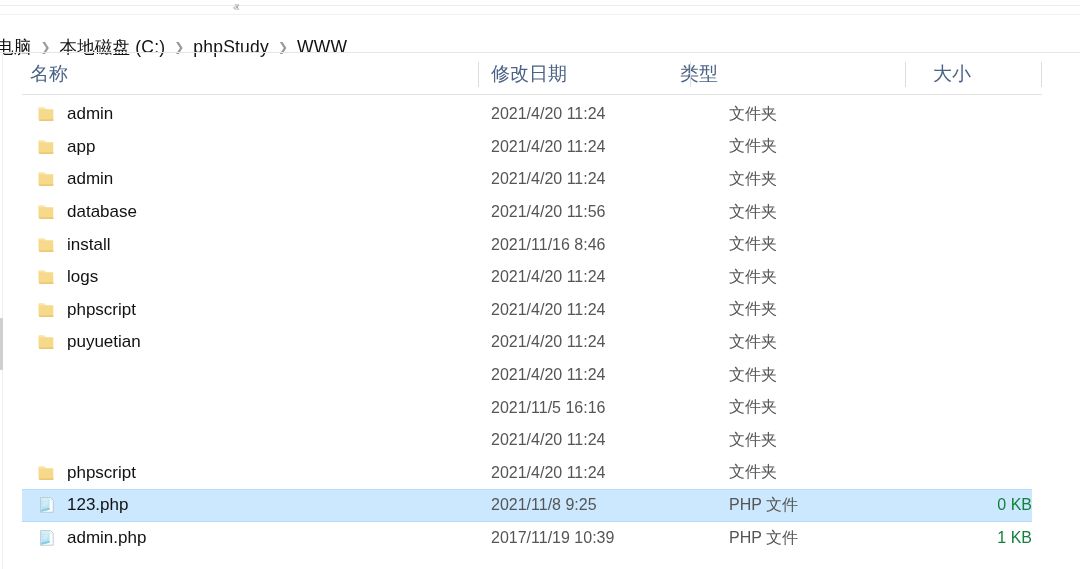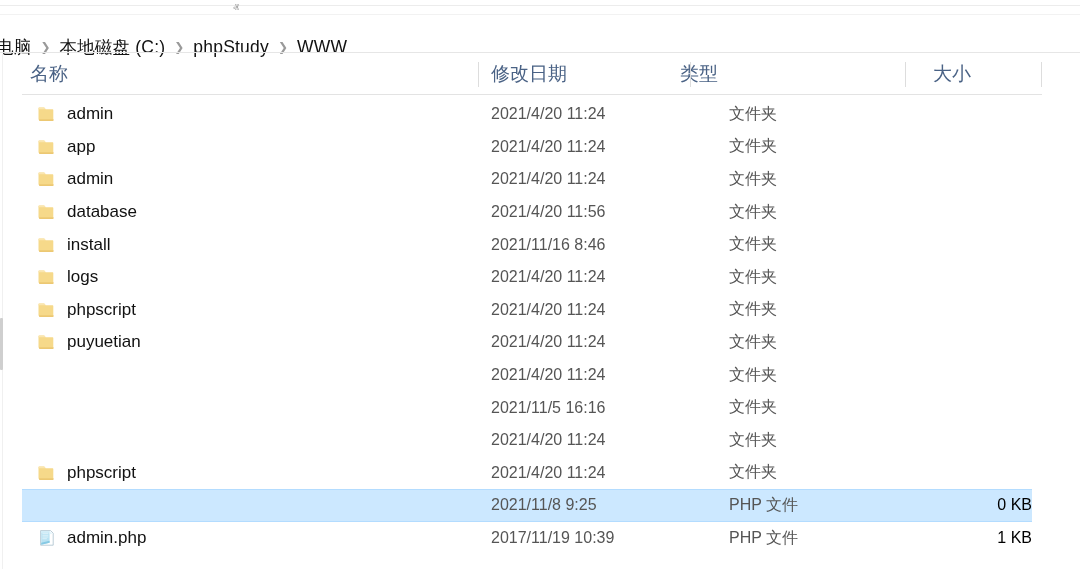--- a/index.html
+++ b/index.html
@@ -82,21 +82,21 @@
     font-size: 16px; color:#555;
   }
   .cell-type {
     position:absolute; left:697px; top:0; height:32.6px;
     display:flex; align-items:center;
     font-size: 16px; color:#555;margin-left:32px;
   }
   .cell-size {
     position:absolute; left:905px; width:127px; top:0; height:32.6px;
     display:flex; align-items:center; justify-content:flex-end;
-    font-size: 16px; color:#000000;
+    font-size: 16px; color:#15803d;
   }
 
   
   .icon-wrap { width:20px; height:20px; position:relative; flex:0 0 20px; }
   .folder-ico { display:block; }
 
   
   .php-ico { display:block; }
 
   .txt { display:inline-block; }
@@ -283,36 +283,49 @@
             </svg>
           </span>
           <span class="txt">phpscript</span>
         </div>
         <div class="cell-date">2021/4/20 11:24</div>
         <div class="cell-type">文件夹</div>
         <div class="cell-size"></div>
       </div>
       <div class="row selected">
         <div class="row-bg"></div>
-        <div class="cell-date">2021/11/8 9:25</div>
-        <div class="cell-type">PHP 文件</div>
-        <div class="cell-size">0 KB</div>
-      </div>
-      <div class="row">
         <div class="cell-name">
           <span class="icon-wrap">
             <svg class="php-ico" width="20" height="20" viewBox="0 0 20 20">
               <path d="M4.6 2.6 h10.0 l2.6 2.6 v12.0 h-12.6 z" fill="#ffffff" stroke="#9fb7c6" stroke-width="0.7"></path>
               <path d="M5.2 3.2 l8.4 0 l0 11.6 l-8.4 2.0 z" fill="#b9e2f2"></path>
               <path d="M5.2 3.2 l8.4 0 l-1.1 1.6 l-7.3 0 z" fill="#d9f1fa"></path>
               <path d="M13.6 3.2 l3.1 2.4 l-3.1 0.6 z" fill="#e6f6fc"></path>
               <path d="M5.2 14.8 l8.4 -2.0 l0 2.0 l-8.4 2.0 z" fill="#86c9e3"></path>
               <path d="M6.4 5.6 h6.0 M6.4 7.3 h6.0 M6.4 9.0 h6.0 M6.4 10.7 h4.4" stroke="#ffffff" stroke-width="0.6" opacity="0.85"></path>
             </svg>
           </span>
+          <span class="txt">123.php</span>
+        </div>
+        <div class="cell-date">2021/11/8 9:25</div>
+        <div class="cell-type">PHP 文件</div>
+        <div class="cell-size">0 KB</div>
+      </div>
+      <div class="row">
+        <div class="cell-name">
+          <span class="icon-wrap">
+            <svg class="php-ico" width="20" height="20" viewBox="0 0 20 20">
+              <path d="M4.6 2.6 h10.0 l2.6 2.6 v12.0 h-12.6 z" fill="#ffffff" stroke="#9fb7c6" stroke-width="0.7"></path>
+              <path d="M5.2 3.2 l8.4 0 l0 11.6 l-8.4 2.0 z" fill="#b9e2f2"></path>
+              <path d="M5.2 3.2 l8.4 0 l-1.1 1.6 l-7.3 0 z" fill="#d9f1fa"></path>
+              <path d="M13.6 3.2 l3.1 2.4 l-3.1 0.6 z" fill="#e6f6fc"></path>
+              <path d="M5.2 14.8 l8.4 -2.0 l0 2.0 l-8.4 2.0 z" fill="#86c9e3"></path>
+              <path d="M6.4 5.6 h6.0 M6.4 7.3 h6.0 M6.4 9.0 h6.0 M6.4 10.7 h4.4" stroke="#ffffff" stroke-width="0.6" opacity="0.85"></path>
+            </svg>
+          </span>
           <span class="txt">admin.php</span>
         </div>
         <div class="cell-date">2017/11/19 10:39</div>
         <div class="cell-type">PHP 文件</div>
         <div class="cell-size">1 KB</div>
       </div>
     </div>
 
 </div>
 

